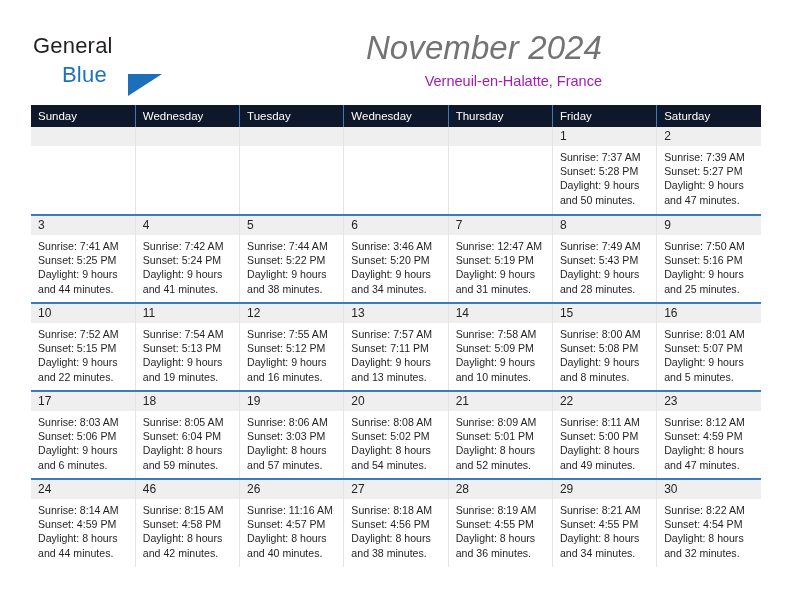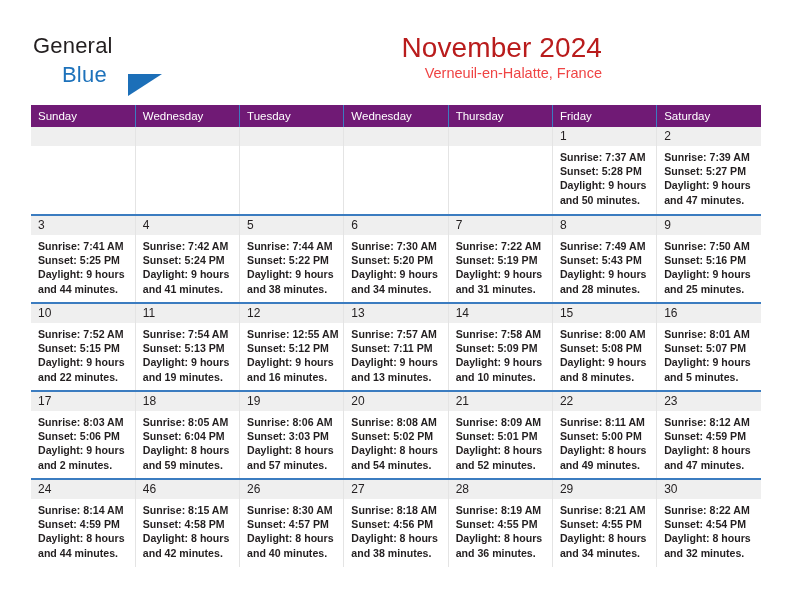--- a/index.html
+++ b/index.html
@@ -66,47 +66,48 @@
     transform: scaleY(-1);
   }
 
   .title-block {
     position: absolute;
     right: 34px;
     top: 32px;
     text-align: right;
   }
   .cal-title {
-    font-size: 28px;
+    font-size: 33px;
     font-weight: normal;
-    color: #b91c1c;
+    color: #737373;
     line-height: 32px;
     letter-spacing: 0.1px;
+    font-style: italic;
   }
   .cal-sub {
-    margin-top: 0;
+    margin-top: 8px;
     font-size: 14.5px;
-    color: #ef4444;
+    color: #a21caf;
     line-height: 18px;
   }
 
   
   .calendar {
     position: absolute;
     left: 31px;
     top: 105px;
     width: 730px;
   }
   table.cal {
     width: 730px;
     border-collapse: collapse;
     table-layout: fixed;
   }
   table.cal th {
-    background: #701a75;
+    background: #0f172a;
     color: #ffffff;
     font-size: 11.5px;
     font-weight: normal;
     text-align: left;
     padding: 5px 0 5px 7px;
     height: 19px;
     box-sizing: border-box;
     border-right: 1px solid #3b7cc0;
   }
   table.cal td {
@@ -132,21 +133,20 @@
     padding: 3px 0 3px 7px;
     height: 19px;
     box-sizing: border-box;
     line-height: 13px;
   }
   .cell-body {
     padding: 4px 6px 0 7px;
     font-size: 10.6px;
     line-height: 14.2px;
     color: #231f20;
-    font-weight: bold;
   }
   .cell-body div { white-space: nowrap; }
   td.empty .daynum { background: #efefef; }
 </style>
 </head>
 <body>
 
 <div class="page">
 
   <div class="top">
@@ -235,30 +235,30 @@
               <div class="cell-body">
                 <div>Sunrise: 7:44 AM</div>
                 <div>Sunset: 5:22 PM</div>
                 <div>Daylight: 9 hours</div>
                 <div>and 38 minutes.</div>
               </div>
             </td>
             <td>
               <span class="daynum">6</span>
               <div class="cell-body">
-                <div>Sunrise: 7:30 AM</div>
+                <div>Sunrise: 3:46 AM</div>
                 <div>Sunset: 5:20 PM</div>
                 <div>Daylight: 9 hours</div>
                 <div>and 34 minutes.</div>
               </div>
             </td>
             <td>
               <span class="daynum">7</span>
               <div class="cell-body">
-                <div>Sunrise: 7:22 AM</div>
+                <div>Sunrise: 12:47 AM</div>
                 <div>Sunset: 5:19 PM</div>
                 <div>Daylight: 9 hours</div>
                 <div>and 31 minutes.</div>
               </div>
             </td>
             <td>
               <span class="daynum">8</span>
               <div class="cell-body">
                 <div>Sunrise: 7:49 AM</div>
                 <div>Sunset: 5:43 PM</div>
@@ -291,21 +291,21 @@
               <div class="cell-body">
                 <div>Sunrise: 7:54 AM</div>
                 <div>Sunset: 5:13 PM</div>
                 <div>Daylight: 9 hours</div>
                 <div>and 19 minutes.</div>
               </div>
             </td>
             <td>
               <span class="daynum">12</span>
               <div class="cell-body">
-                <div>Sunrise: 12:55 AM</div>
+                <div>Sunrise: 7:55 AM</div>
                 <div>Sunset: 5:12 PM</div>
                 <div>Daylight: 9 hours</div>
                 <div>and 16 minutes.</div>
               </div>
             </td>
             <td>
               <span class="daynum">13</span>
               <div class="cell-body">
                 <div>Sunrise: 7:57 AM</div>
                 <div>Sunset: 7:11 PM</div>
@@ -341,21 +341,21 @@
               </div>
             </td>
           </tr>
           <tr>
             <td>
               <span class="daynum">17</span>
               <div class="cell-body">
                 <div>Sunrise: 8:03 AM</div>
                 <div>Sunset: 5:06 PM</div>
                 <div>Daylight: 9 hours</div>
-                <div>and 2 minutes.</div>
+                <div>and 6 minutes.</div>
               </div>
             </td>
             <td>
               <span class="daynum">18</span>
               <div class="cell-body">
                 <div>Sunrise: 8:05 AM</div>
                 <div>Sunset: 6:04 PM</div>
                 <div>Daylight: 8 hours</div>
                 <div>and 59 minutes.</div>
               </div>
@@ -421,21 +421,21 @@
               <div class="cell-body">
                 <div>Sunrise: 8:15 AM</div>
                 <div>Sunset: 4:58 PM</div>
                 <div>Daylight: 8 hours</div>
                 <div>and 42 minutes.</div>
               </div>
             </td>
             <td>
               <span class="daynum">26</span>
               <div class="cell-body">
-                <div>Sunrise: 8:30 AM</div>
+                <div>Sunrise: 11:16 AM</div>
                 <div>Sunset: 4:57 PM</div>
                 <div>Daylight: 8 hours</div>
                 <div>and 40 minutes.</div>
               </div>
             </td>
             <td>
               <span class="daynum">27</span>
               <div class="cell-body">
                 <div>Sunrise: 8:18 AM</div>
                 <div>Sunset: 4:56 PM</div>

